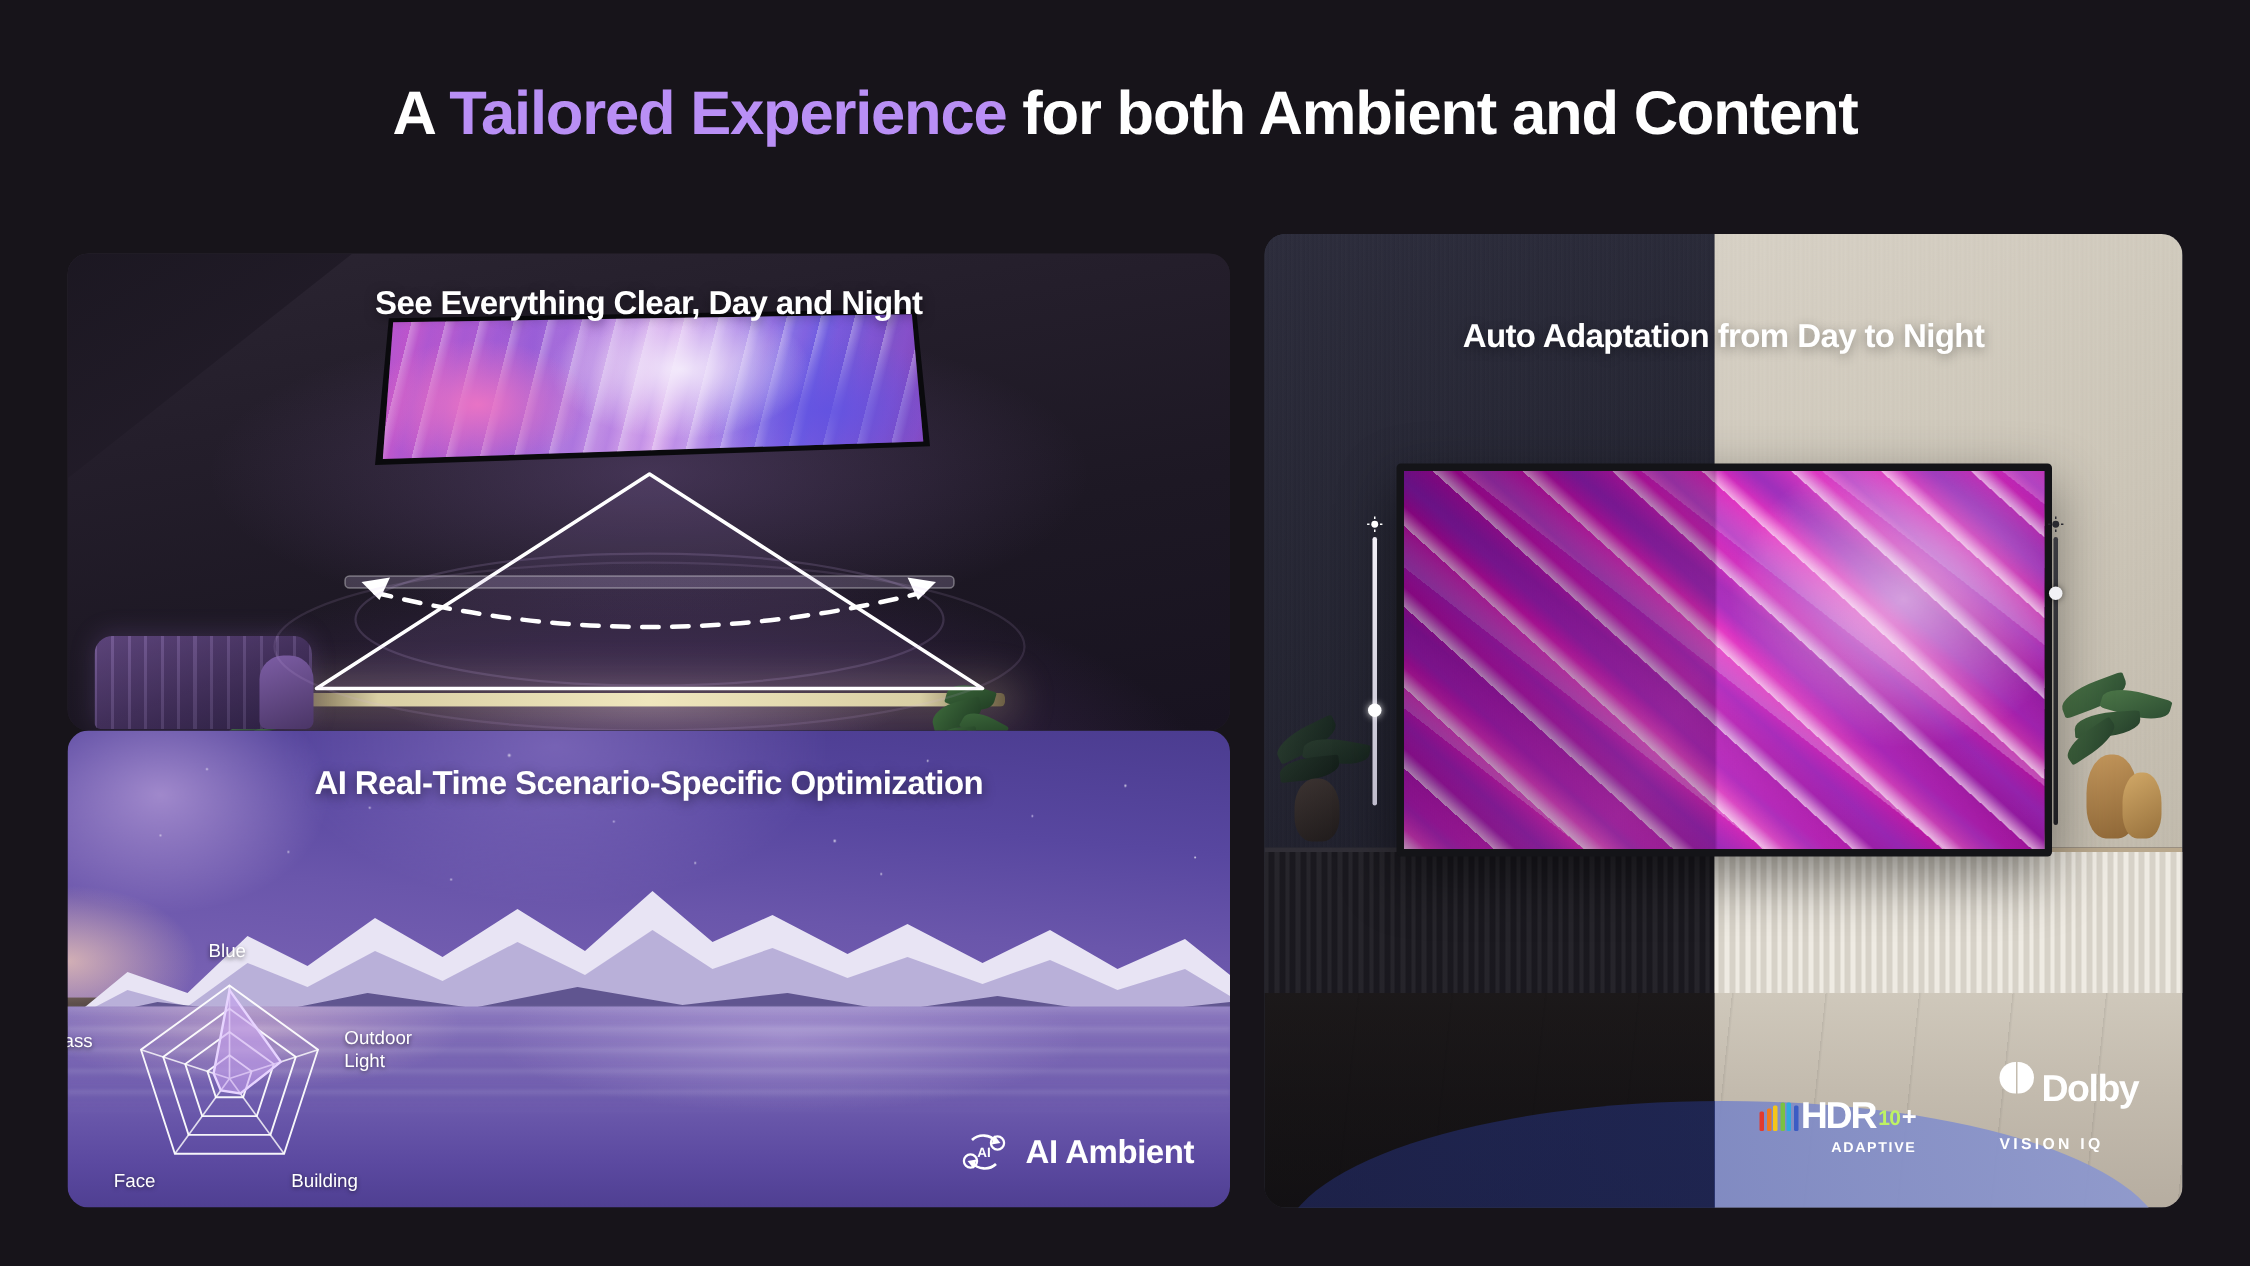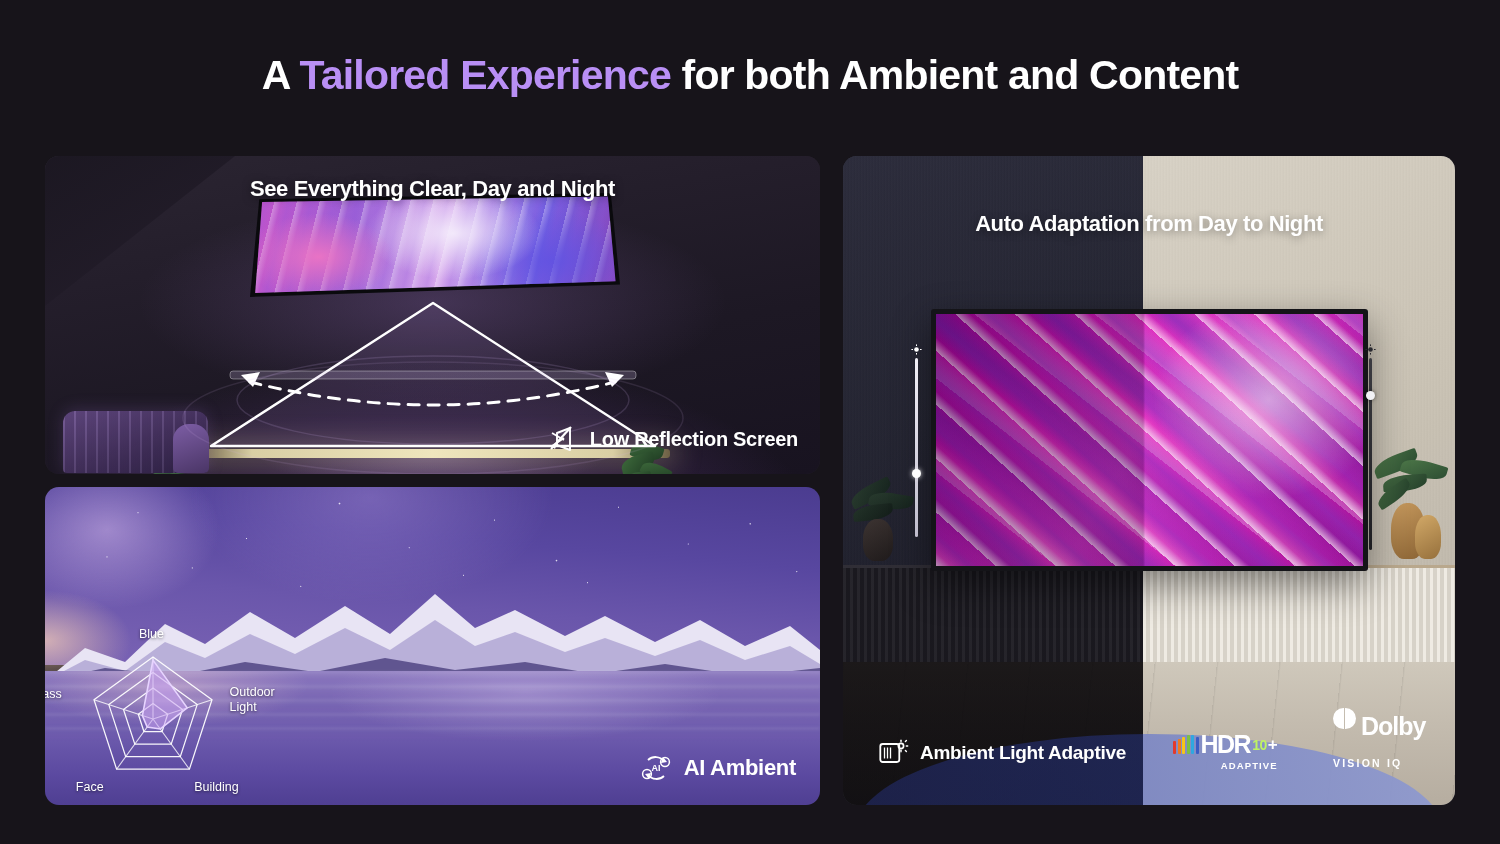--- a/index.html
+++ b/index.html
@@ -22,21 +22,21 @@
   .headline .accent { color:#b98ff5; }
 
   
   .panel {
     position:absolute;
     border-radius:14px;
     overflow:hidden;
   }
 
   
-  #panel-reflection { left:45px; top:156px; width:775px; height:318px; background:#241f29; }
+  #panel-reflection { left:45px; top:169px; width:775px; height:318px; background:#241f29; }
   .room-dark {
     position:absolute; inset:0;
     background:
       radial-gradient(ellipse 520px 230px at 50% 118%, rgba(166,110,210,0.50) 0%, rgba(110,66,150,0.26) 42%, rgba(40,28,54,0.0) 74%),
       radial-gradient(ellipse 420px 150px at 50% 46%, rgba(150,110,190,0.30) 0%, rgba(40,28,54,0) 70%),
       linear-gradient(170deg,#2b2532 0%,#241e2b 30%,#1d1824 62%,#181320 100%);
   }
   
   .ceiling {
     position:absolute; left:0; top:0; width:190px; height:150px;
@@ -344,48 +344,39 @@
     <path d="M 205,226 Q 388,272 570,226" fill="none" stroke="#ffffff" stroke-width="3" stroke-dasharray="11 9" stroke-linecap="round"></path>
     <polygon points="196,219 215,216 208,231" fill="#ffffff"></polygon>
     <polygon points="579,219 560,216 567,231" fill="#ffffff"></polygon>
 
     <ellipse cx="388" cy="244" rx="196" ry="44" fill="none" stroke="rgba(214,180,240,0.16)" stroke-width="1.5"></ellipse>
     <ellipse cx="388" cy="262" rx="250" ry="56" fill="none" stroke="rgba(214,180,240,0.12)" stroke-width="1.5"></ellipse>
   </svg>
 
   <div class="panel-title" style="top:20px;">See Everything Clear, Day and Night</div>
 
-  <div class="badge-reflection">
-    <svg width="30" height="30" viewBox="0 0 30 30">
-      <path d="M23 4 L23 26 L10 21 L10 9 Z" fill="none" stroke="#ffffff" stroke-width="1.9" stroke-linejoin="round"></path>
-      <line x1="5" y1="9" x2="17" y2="16" stroke="#ffffff" stroke-width="1.8"></line>
-      <line x1="5" y1="22" x2="17" y2="14" stroke="#ffffff" stroke-width="1.8"></line>
-      <polygon points="4,22 10,20 8,25" fill="#ffffff"></polygon>
-      <line x1="4" y1="25" x2="24" y2="3" stroke="#ffffff" stroke-width="2.2"></line>
-    </svg>
-    <span class="lbl">Low Reflection Screen</span>
-  </div>
 </div>
 
 <div class="panel" id="panel-ai">
   <div class="nightscape">
     <div class="sky"></div>
     <div class="stars"></div>
     <div class="sky-glow-left"></div>
 
     <svg class="mountains" viewBox="0 0 775 105" preserveAspectRatio="none">
       <polygon points="0,105 40,72 80,86 120,48 160,68 205,36 250,62 300,30 345,58 390,18 430,52 470,34 520,60 560,40 610,66 655,44 700,70 745,50 775,74 775,105" fill="#e8e4f4"></polygon>
       <polygon points="0,105 40,84 80,95 120,66 160,82 205,58 250,78 300,52 345,74 390,44 430,70 470,56 520,76 560,62 610,80 655,64 700,84 745,70 775,88 775,105" fill="#a99fd0" opacity="0.75"></polygon>
       <polygon points="0,105 60,92 130,100 200,86 270,96 340,82 410,94 480,86 550,98 620,88 700,100 775,92 775,105" fill="#4a3f7d" opacity="0.8"></polygon>
     </svg>
 
     <div class="water"></div>
     <div class="water-blur"></div>
   </div>
 
+  <div class="panel-title" style="top:22px;">AI Real-Time Scenario-Specific Optimization</div>
 
   <svg class="radar-svg" viewBox="0 0 240 150">
     <g id="radar-rings" stroke="#ffffff" stroke-width="1.25" fill="none" opacity="0.95">
         <polygon points="96.0,56.5 110.7,67.2 105.1,84.5 86.9,84.5 81.3,67.2"></polygon>
         <polygon points="96.0,41.0 125.5,62.4 114.2,97.1 77.8,97.1 66.5,62.4"></polygon>
         <polygon points="96.0,25.5 140.2,57.6 123.3,109.6 68.7,109.6 51.8,57.6"></polygon>
         <polygon points="96.0,10.0 155.0,52.8 132.4,122.2 59.6,122.2 37.0,52.8"></polygon>
       </g>
     <g id="radar-spokes" stroke="#ffffff" stroke-width="1.1" opacity="0.8">
         <line x1="96" y1="72" x2="96.0" y2="10.0"></line>
@@ -472,39 +463,20 @@
             <line x1="9" y1="5.5" x2="10.6" y2="5.5"></line>
         </g>
       </svg>
       <div class="slider-knob" style="top:22%; background:#f2f2f5; box-shadow:0 0 4px rgba(0,0,0,0.5);"></div>
     </div>
   </div>
 
   <div class="panel-title" id="title-auto" style="top:55px;">Auto Adaptation from Day to Night</div>
 
   <div class="badges-auto">
-    <div class="badge-ambient">
-      <svg width="30" height="28" viewBox="0 0 30 28">
-        <rect x="1.3" y="5" width="19" height="18" rx="2.4" fill="none" stroke="#ffffff" stroke-width="1.8"></rect>
-        <g stroke="#ffffff" stroke-width="1.3">
-          <line x1="5.5" y1="8.5" x2="5.5" y2="19.5"></line>
-          <line x1="8.5" y1="8.5" x2="8.5" y2="19.5"></line>
-          <line x1="11.5" y1="8.5" x2="11.5" y2="19.5"></line>
-        </g>
-        <circle cx="22" cy="7" r="2.6" fill="none" stroke="#ffffff" stroke-width="1.7"></circle>
-        <g stroke="#ffffff" stroke-width="1.4" stroke-linecap="round">
-          <line x1="22" y1="1.3" x2="22" y2="2.7"></line>
-          <line x1="22" y1="11.3" x2="22" y2="12.7"></line>
-          <line x1="26.4" y1="2.6" x2="27.4" y2="1.6"></line>
-          <line x1="27.3" y1="7" x2="28.7" y2="7"></line>
-          <line x1="26.4" y1="11.4" x2="27.4" y2="12.4"></line>
-        </g>
-      </svg>
-      <span class="lbl">Ambient Light Adaptive</span>
-    </div>
 
     <div class="logo-hdr">
       <div class="hdr-row">
         <div class="hdr-bars">
           <i style="background:#e23a2e; height:13px;"></i>
           <i style="background:#f07a1e; height:15px;"></i>
           <i style="background:#f5c518; height:17px;"></i>
           <i style="background:#7ac143; height:19px;"></i>
           <i style="background:#2fa9e0; height:19px;"></i>
           <i style="background:#3b5cc4; height:17px;"></i>

